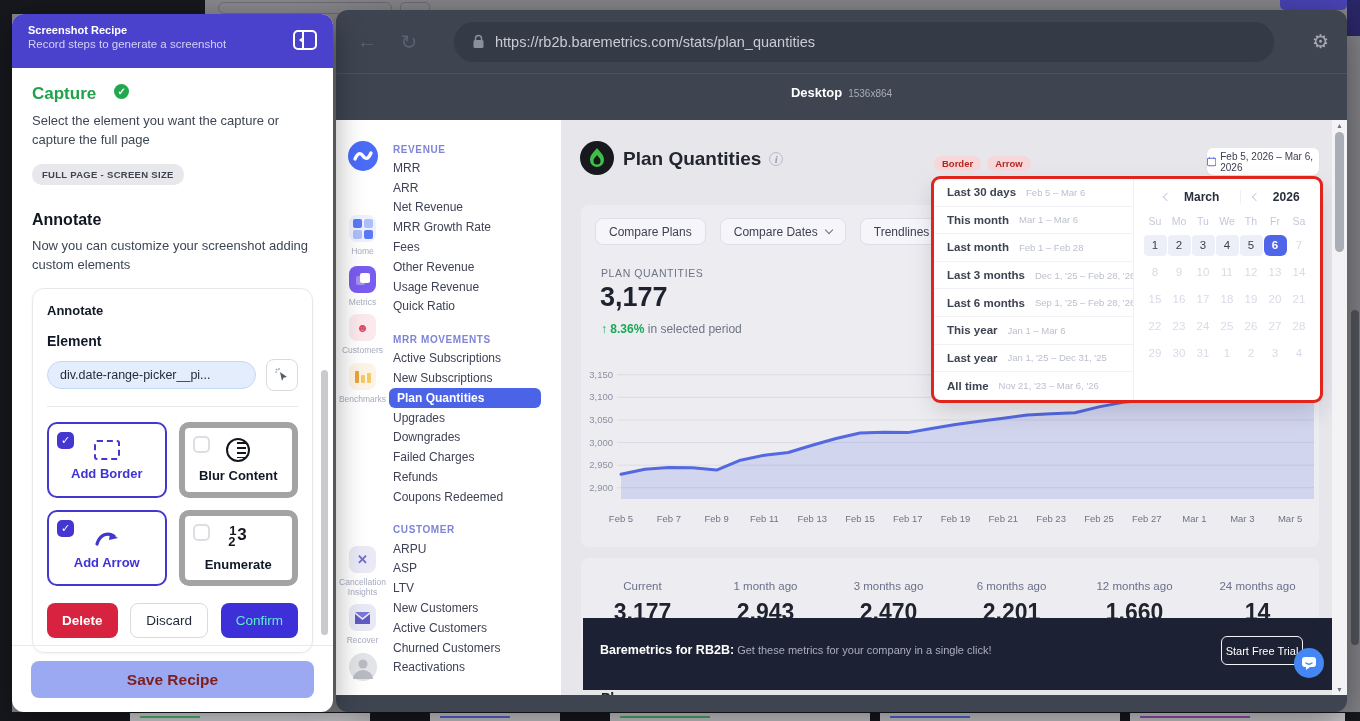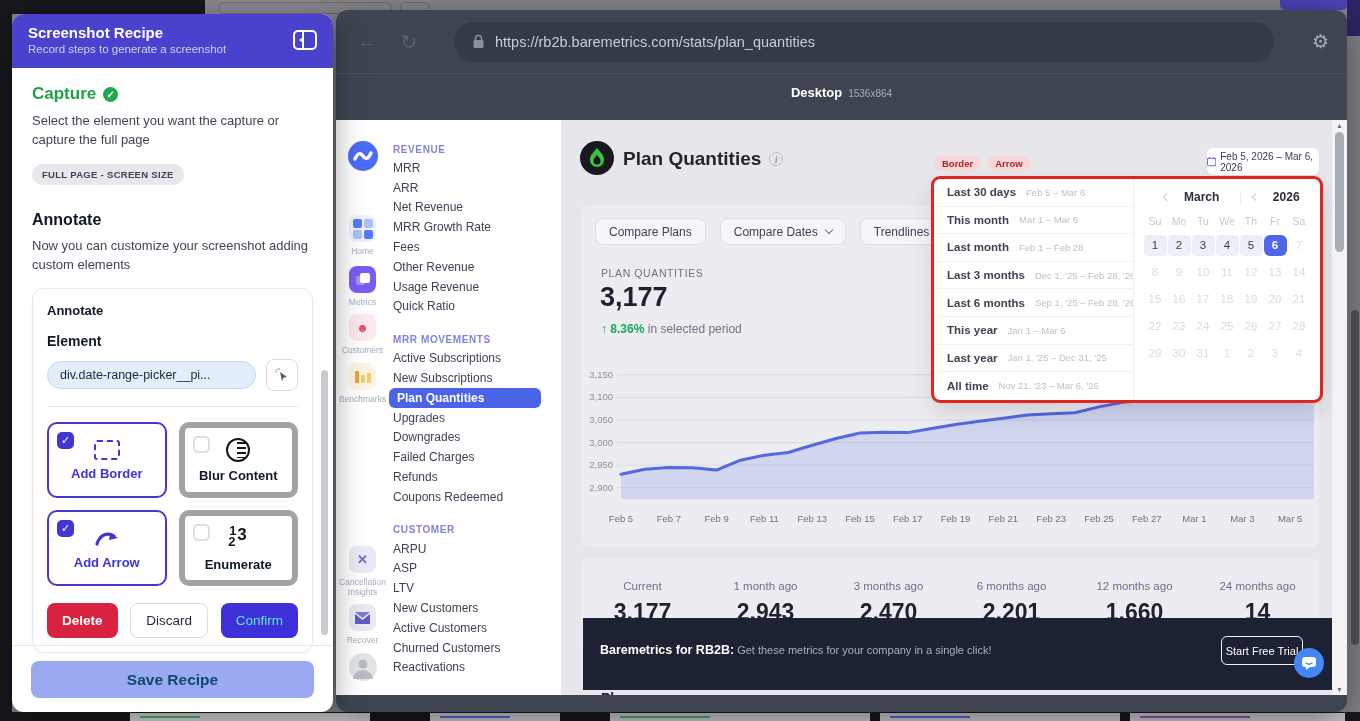--- a/index.html
+++ b/index.html
@@ -98,27 +98,27 @@
   .cal-days span { flex:1; text-align:center; font-size:10.5px; color:#C5C9D8; height:22px; line-height:22px; }
   .cal-cell { flex:1; height:27px; display:flex; align-items:center; justify-content:center; }
   .cal-cell i { font-style:normal; font-size:11.5px; width:23px; height:21px; line-height:21px; text-align:center; border-radius:4px; }
   .cal-cell.r i { background:#EDEFF8; color:#3B4050; }
   .cal-cell.s i { background:#5066E8; color:#fff; border-radius:6px; font-weight:bold; }
   .cal-cell.m i { color:#D8DBE7; }
 
   
   .panel { left:12px; top:14px; width:321px; height:698px; background:#fff; border-radius:12px; box-shadow:0 8px 32px rgba(0,0,0,.38); z-index:20; }
   .p-header { height:54px; background:#4A41CC; border-radius:12px 12px 0 0; padding:10px 16px; position:relative; }
-  .p-title { color:#fff; font-size:15px; font-weight:bold; }
+  .p-title { color:#fff; font-size:11px; font-weight:bold; }
   .p-sub { color:#D3D1F6; font-size:11.5px; margin-top:2px; }
   .p-collapse { position:absolute; right:16px; top:16px; width:24px; height:20px; border:2px solid #fff; border-radius:5px; }
   .p-collapse:before { content:""; position:absolute; left:7px; top:0; bottom:0; width:2px; background:#fff; }
   .p-collapse:after { content:""; position:absolute; left:1px; top:5px; border:3px solid transparent; border-right:4px solid #fff; }
   .p-body { padding:16px 20px 0; }
-  .cap-title { color:#1FA24B; font-size:17px; font-weight:bold; display:flex; align-items:center; gap:7px; }
+  .cap-title { color:#1FA24B; font-size:17px; font-weight:bold; display:flex; gap:18px; }
   .check-circle { width:15px; height:15px; border-radius:50%; background:#22A84C; color:#fff; font-size:10px; display:inline-flex; align-items:center; justify-content:center; }
   .p-desc { font-size:13px; color:#3E4654; line-height:1.45; margin-top:8px; }
   .p-badge { display:inline-block; margin-top:14px; background:#E8E8EC; color:#3E4450; font-size:9.5px; font-weight:bold; letter-spacing:.3px; padding:5px 10px; border-radius:10px; }
   .p-h2 { margin-top:26px; font-size:16px; font-weight:bold; color:#0F1722; }
   .a-card { margin-top:14px; border:1px solid #E7E8EC; border-radius:12px; padding:14px; box-shadow:0 1px 3px rgba(20,20,40,.05); }
   .a-title { font-size:13px; font-weight:bold; color:#111827; }
   .a-el { font-size:14px; font-weight:bold; color:#111827; margin-top:15px; }
   .el-row { display:flex; gap:10px; margin-top:10px; align-items:center; }
   .el-pill { flex:1; background:#E4EDFC; border:1px solid #C3D8F8; border-radius:15px; padding:6px 12px; font-size:12.5px; color:#1F2937; white-space:nowrap; overflow:hidden; }
   .el-pick { width:32px; height:32px; border:1px solid #D8DADF; border-radius:8px; display:flex; align-items:center; justify-content:center; background:#fff; }
@@ -140,21 +140,21 @@
   .ic-enum .n1 { left:4px; top:-2px; font-size:13px; }
   .ic-enum .n2 { left:3px; top:9px; font-size:13px; }
   .ic-enum .n3 { left:12px; top:0px; font-size:17px; }
   .a-actions { display:flex; justify-content:space-between; margin-top:17px; }
   .btn { border:none; border-radius:8px; font-size:13.5px; padding:9px 15px; font-family:"Liberation Sans",sans-serif; }
   .btn-delete { background:#D7233F; color:#fff; font-weight:bold; }
   .btn-discard { background:#fff; border:1px solid #D8DADF; color:#1F2937; }
   .btn-confirm { background:#3E30D8; color:#5eead4; font-weight:normal; }
   .p-scroll { position:absolute; right:5px; top:356px; width:7px; height:265px; background:#C9C9CE; border-radius:4px; }
   .p-footer { position:absolute; left:0; right:0; bottom:0; height:67px; border-top:1px solid #E9E9ED; padding:15px 19px; }
-  .btn-save { width:100%; height:37px; background:#9AA9F1; border:none; border-radius:8px; color:#0c4a6e; font-size:15.5px; font-weight:bold; font-family:"Liberation Sans",sans-serif; }
+  .btn-save { width:100%; height:37px; background:#9AA9F1; border:none; border-radius:8px; color:#7f1d1d; font-size:15.5px; font-weight:bold; font-family:"Liberation Sans",sans-serif; }
 
   svg text { font-family:"Liberation Sans",sans-serif; }
 </style>
 </head>
 <body>
 
 <div class="abs bg-top-left"></div>
 <div class="abs bg-outline1"></div>
 <div class="abs bg-outline2"></div>
 <div class="abs bg-indigo"></div>

